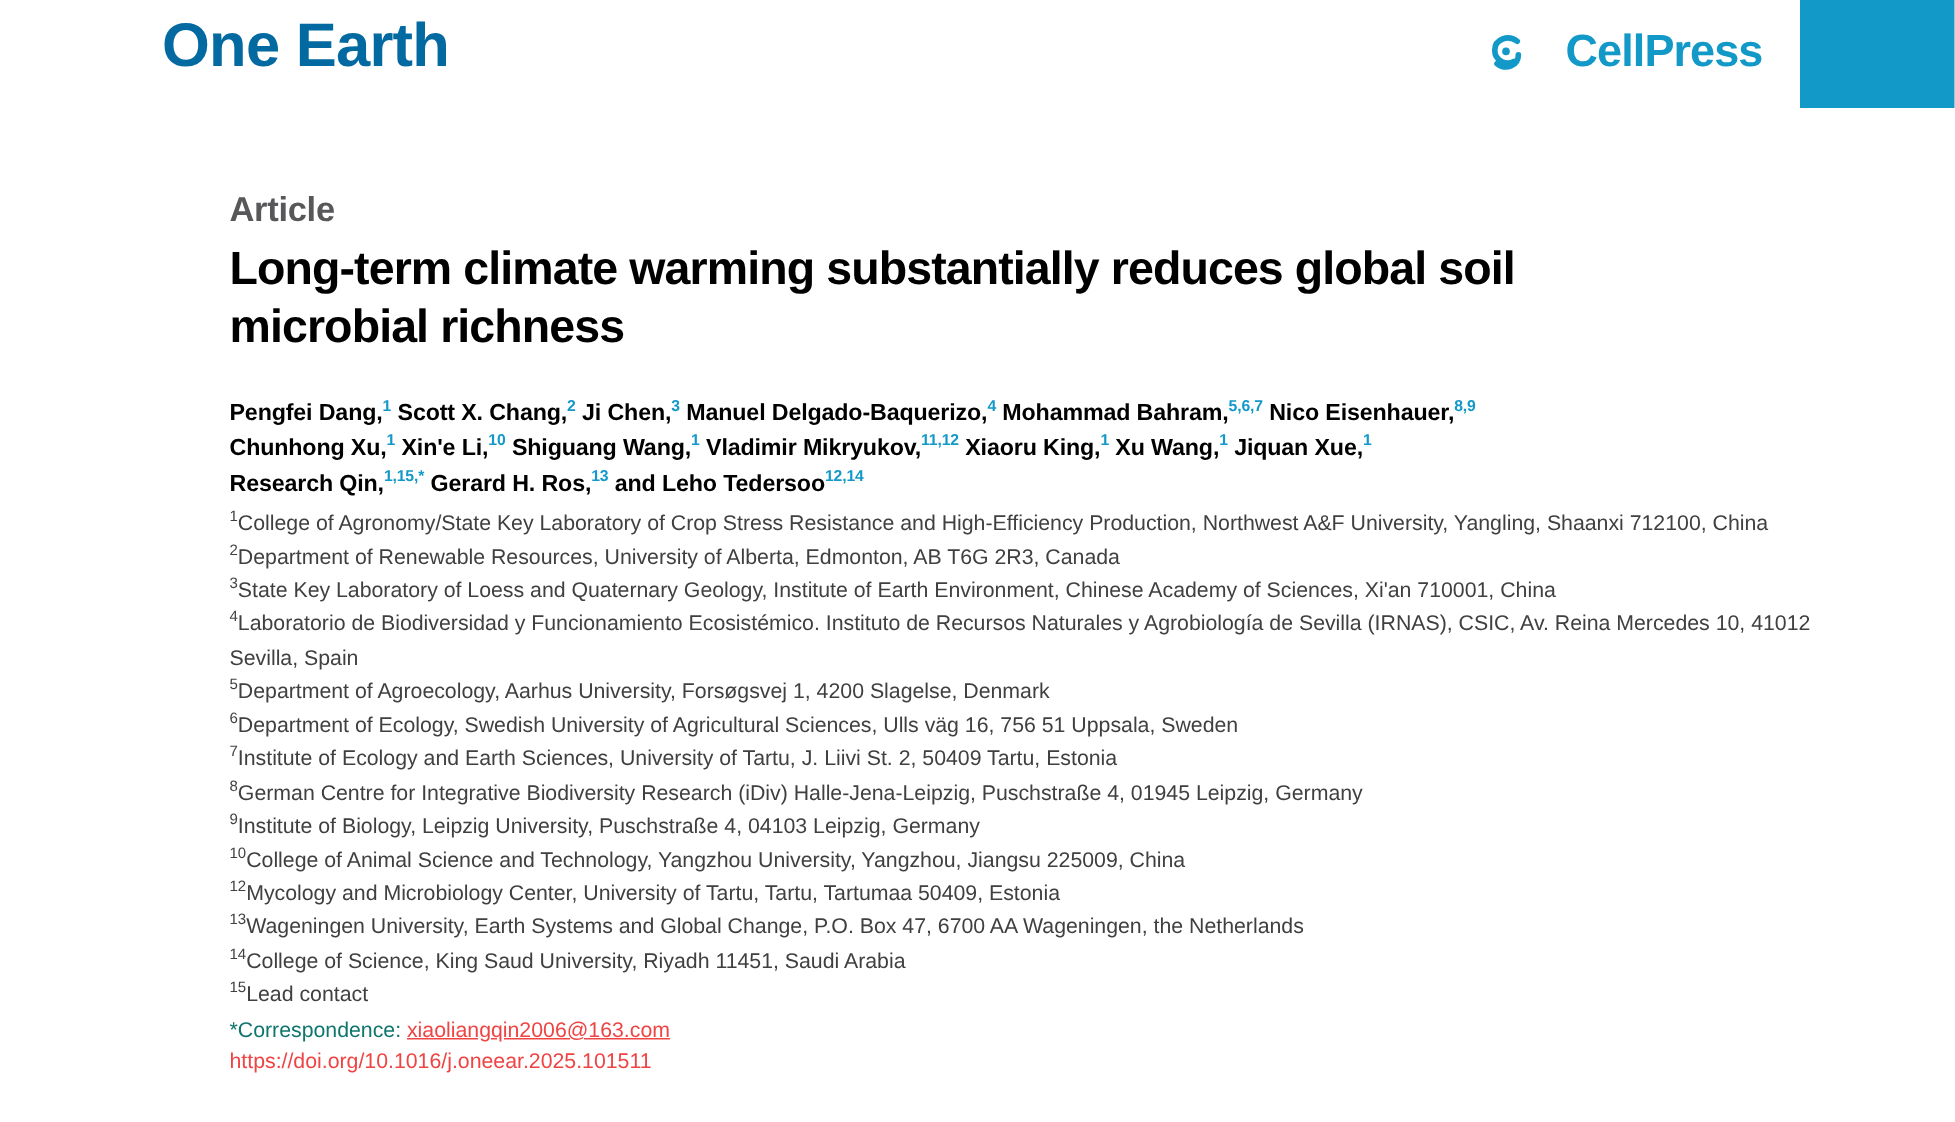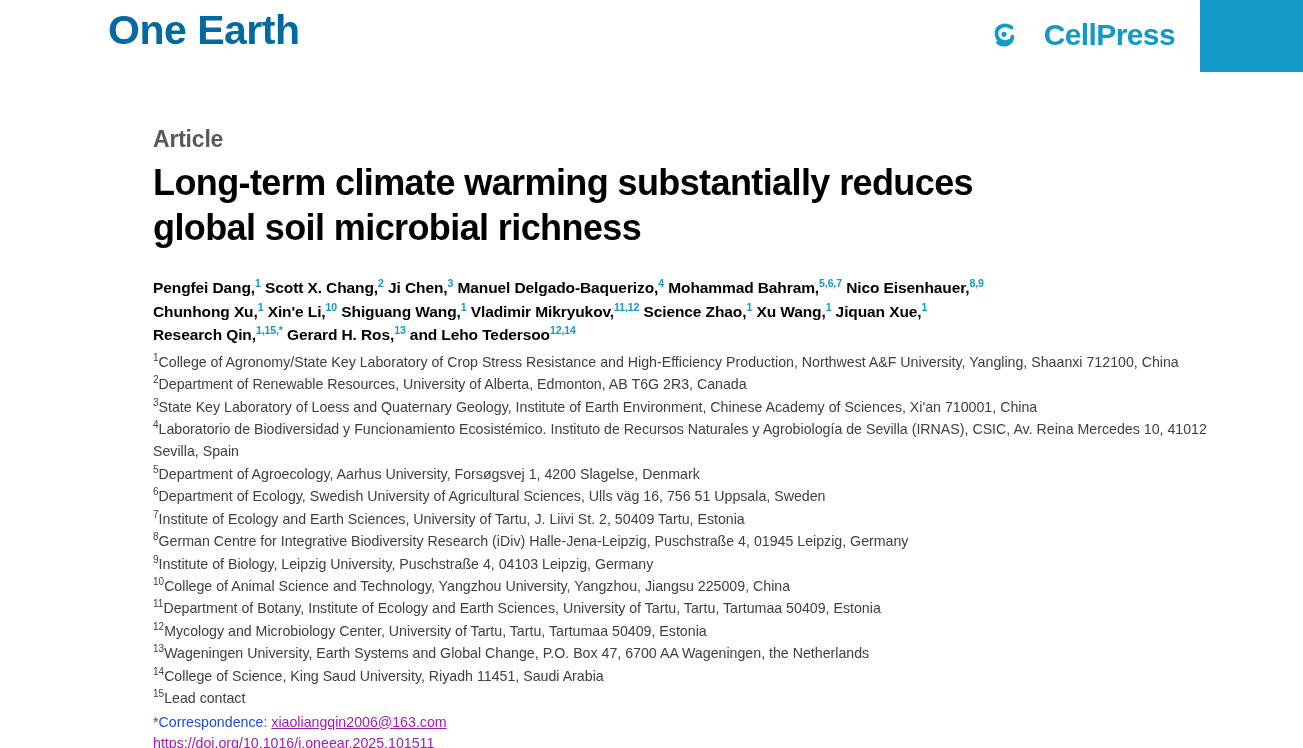--- a/index.html
+++ b/index.html
@@ -76,21 +76,21 @@
     margin-left: 45px;
   }
   .article-kind {
     font-size: 23px;
     font-weight: bold;
     color: #58585b;
     letter-spacing: -0.2px;
     margin: 0 0 7px 0;
   }
   .article-title {
-    font-size: 36px;
+    font-size: 31px;
     font-weight: bold;
     line-height: 1.25;
     letter-spacing: -0.6px;
     margin: 0 0 26px 0;
     color: #000000;
     max-width: 900px;
   }
 
   
   .authors {
@@ -123,23 +123,23 @@
     font-size: 10px;
     vertical-align: super;
     line-height: 0;
   }
 
   .footer-lines {
     font-size: 14.2px;
     line-height: 1.58;
     margin-top: 1px;
   }
-  .corr-label { color: #1d4ed8; }
+  .corr-label { color: #0f766e; }
   .link {
-    color: #a21caf;
+    color: #ef4444;
     text-decoration: none;
   }
   .link.underlined { text-decoration: underline; }
   .doi-line {
     font-size: 14.2px;
     margin-top: 2px;
   }
 </style>
 </head>
 <body>
@@ -162,36 +162,35 @@
 </div>
 
 <div class="content">
 
   <div class="article-kind">Article</div>
 
   <h1 class="article-title">Long-term climate warming substantially reduces global soil microbial richness</h1>
 
   <div class="authors">
     <div id="author-line-1"><span>Pengfei Dang,</span><sup>1</sup> <span>Scott X. Chang,</span><sup>2</sup> <span>Ji Chen,</span><sup>3</sup> <span>Manuel Delgado-Baquerizo,</span><sup>4</sup> <span>Mohammad Bahram,</span><sup>5,6,7</sup> <span>Nico Eisenhauer,</span><sup>8,9</sup></div>
-    <div id="author-line-2"><span>Chunhong Xu,</span><sup>1</sup> <span>Xin'e Li,</span><sup>10</sup> <span>Shiguang Wang,</span><sup>1</sup> <span>Vladimir Mikryukov,</span><sup>11,12</sup> <span>Science Zhao,</span><sup>1</sup> <span>Xu Wang,</span><sup>1</sup> <span>Jiquan Xue,</span><sup>1</sup></div>
+    <div id="author-line-2"><span>Chunhong Xu,</span><sup>1</sup> <span>Xin'e Li,</span><sup>10</sup> <span>Shiguang Wang,</span><sup>1</sup> <span>Vladimir Mikryukov,</span><sup>11,12</sup> <span>Xiaoru King,</span><sup>1</sup> <span>Xu Wang,</span><sup>1</sup> <span>Jiquan Xue,</span><sup>1</sup></div>
     <div id="author-line-3"><span>Research Qin,</span><sup>1,15,*</sup> <span>Gerard H. Ros,</span><sup>13</sup> <span>and Leho Tedersoo</span><sup>12,14</sup></div>
   </div>
 
   <div class="affiliations" id="affiliation-list">
       <p class="aff"><sup>1</sup><span>College of Agronomy/State Key Laboratory of Crop Stress Resistance and High-Efficiency Production, Northwest A&amp;F University, Yangling, Shaanxi 712100, China</span></p>
       <p class="aff"><sup>2</sup><span>Department of Renewable Resources, University of Alberta, Edmonton, AB T6G 2R3, Canada</span></p>
       <p class="aff"><sup>3</sup><span>State Key Laboratory of Loess and Quaternary Geology, Institute of Earth Environment, Chinese Academy of Sciences, Xi'an 710001, China</span></p>
       <p class="aff"><sup>4</sup><span>Laboratorio de Biodiversidad y Funcionamiento Ecosistémico. Instituto de Recursos Naturales y Agrobiología de Sevilla (IRNAS), CSIC, Av. Reina Mercedes 10, 41012 Sevilla, Spain</span></p>
       <p class="aff"><sup>5</sup><span>Department of Agroecology, Aarhus University, Forsøgsvej 1, 4200 Slagelse, Denmark</span></p>
       <p class="aff"><sup>6</sup><span>Department of Ecology, Swedish University of Agricultural Sciences, Ulls väg 16, 756 51 Uppsala, Sweden</span></p>
       <p class="aff"><sup>7</sup><span>Institute of Ecology and Earth Sciences, University of Tartu, J. Liivi St. 2, 50409 Tartu, Estonia</span></p>
       <p class="aff"><sup>8</sup><span>German Centre for Integrative Biodiversity Research (iDiv) Halle-Jena-Leipzig, Puschstraße 4, 01945 Leipzig, Germany</span></p>
       <p class="aff"><sup>9</sup><span>Institute of Biology, Leipzig University, Puschstraße 4, 04103 Leipzig, Germany</span></p>
       <p class="aff"><sup>10</sup><span>College of Animal Science and Technology, Yangzhou University, Yangzhou, Jiangsu 225009, China</span></p>
-      <p class="aff"><sup>11</sup><span>Department of Botany, Institute of Ecology and Earth Sciences, University of Tartu, Tartu, Tartumaa 50409, Estonia</span></p>
       <p class="aff"><sup>12</sup><span>Mycology and Microbiology Center, University of Tartu, Tartu, Tartumaa 50409, Estonia</span></p>
       <p class="aff"><sup>13</sup><span>Wageningen University, Earth Systems and Global Change, P.O. Box 47, 6700 AA Wageningen, the Netherlands</span></p>
       <p class="aff"><sup>14</sup><span>College of Science, King Saud University, Riyadh 11451, Saudi Arabia</span></p>
       <p class="aff"><sup>15</sup><span>Lead contact</span></p>
     </div>
 
   <div class="footer-lines">
     <span class="corr-label">*Correspondence: </span><a class="link underlined" href="#">xiaoliangqin2006@163.com</a>
   </div>
 

